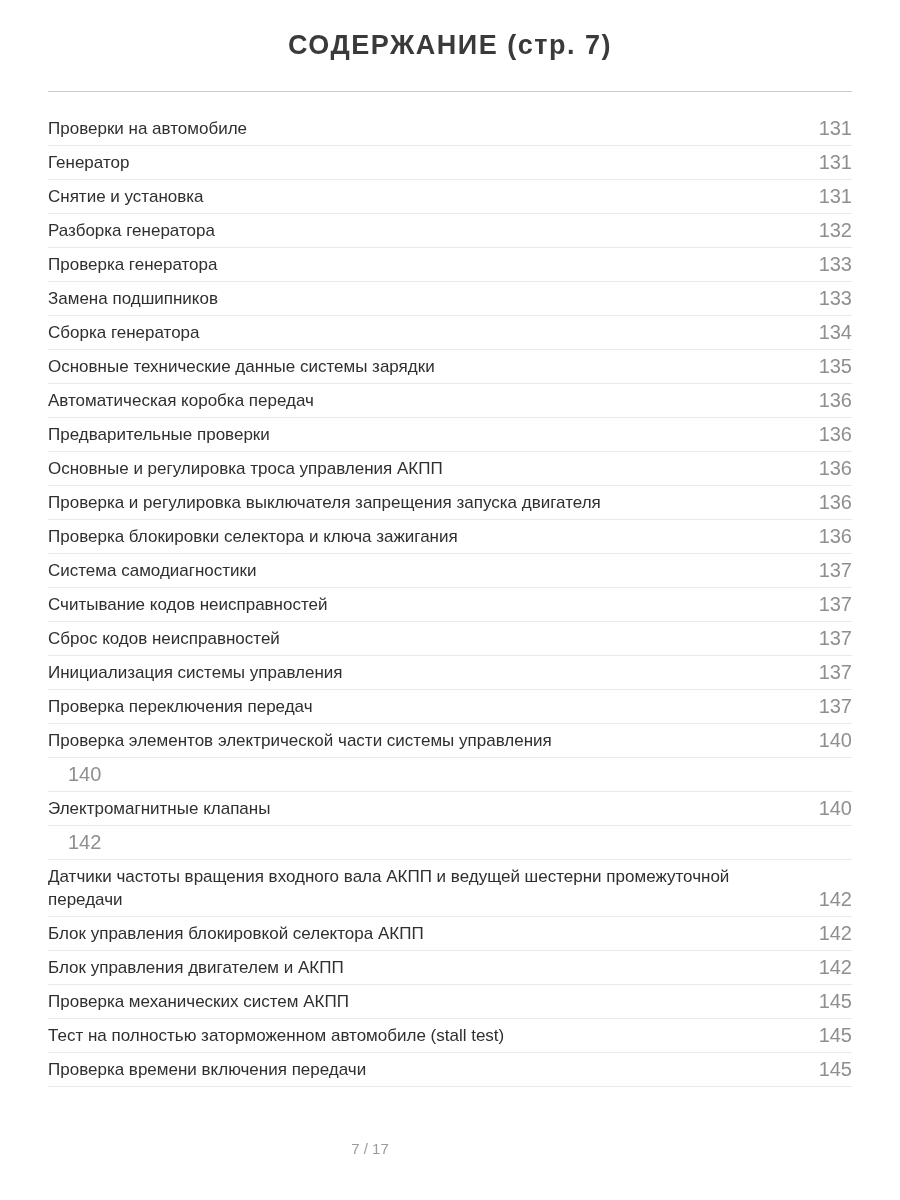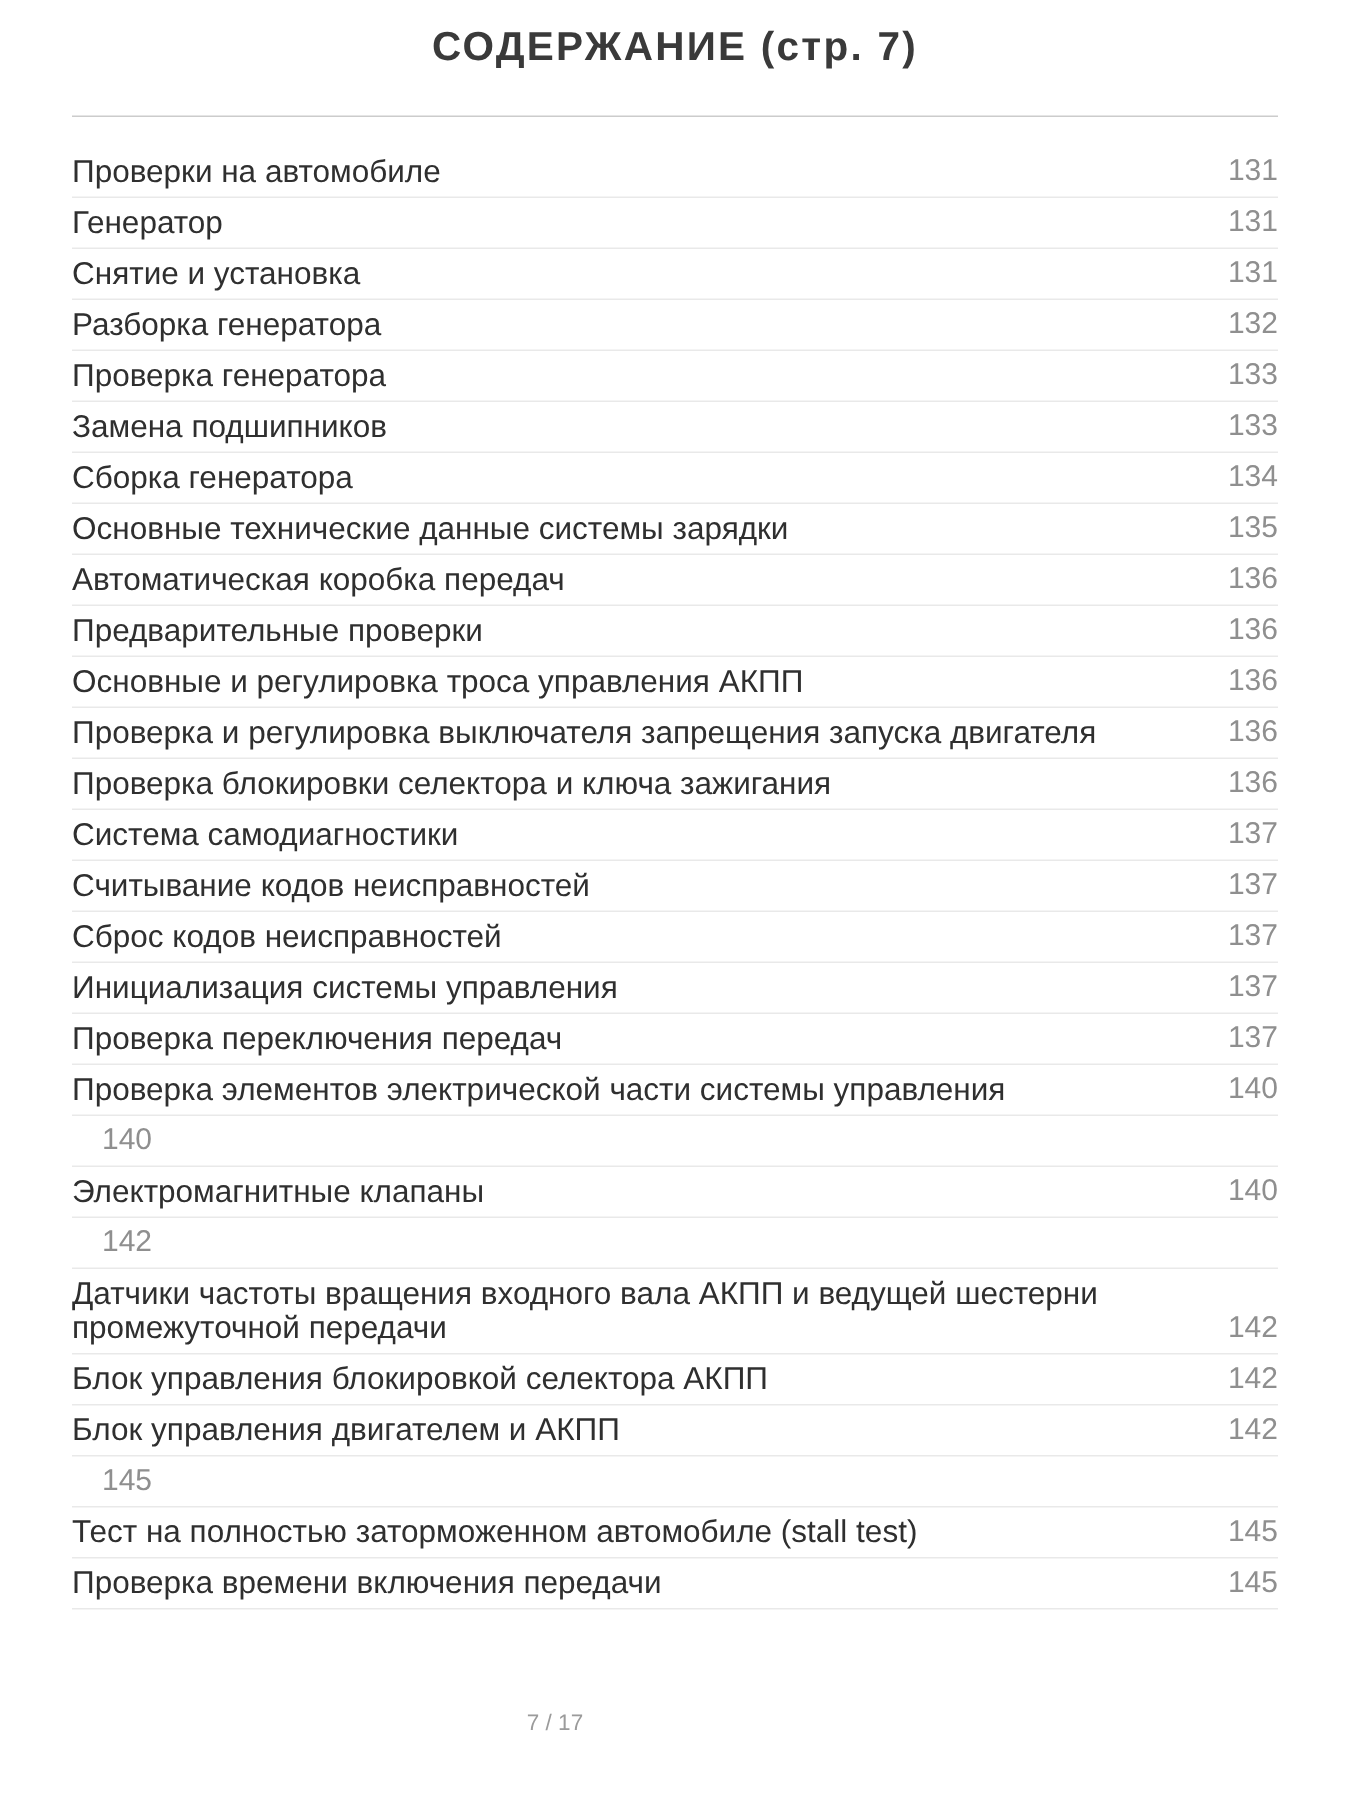--- a/index.html
+++ b/index.html
@@ -9,21 +9,21 @@
     background: #ffffff;
     font-family: "Liberation Sans", "DejaVu Sans", sans-serif;
     position: relative;
     overflow: hidden;
   }
   .content {
     margin: 0 48px;
     width: 804px;
   }
   .page-title {
-    padding-top: 16px;
+    padding-top: 30px;
     text-align: center;
     font-size: 27px;
     font-weight: 700;
     letter-spacing: 1.5px;
     color: #3a3a3a;
     line-height: 1.15;
   }
   .title-divider {
     border: none;
     border-top: 1px solid #cccccc;
@@ -33,21 +33,21 @@
     margin-top: 20px;
   }
   .toc-row {
     display: flex;
     justify-content: space-between;
     align-items: flex-end;
     padding: 5px 0;
     border-bottom: 1px solid #e9e9e9;
   }
   .toc-label {
-    font-size: 21px;
+    font-size: 17px;
     line-height: 23px;
     color: #2f2f2f;
     max-width: 740px;
   }
   .toc-page {
     font-size: 20px;
     line-height: 23px;
     color: #8f8f8f;
     padding-left: 20px;
     white-space: nowrap;
@@ -186,20 +186,21 @@
     <span class="toc-label">Блок управления блокировкой селектора АКПП</span>
     <span class="toc-page">142</span>
   </div>
 
   <div class="toc-row">
     <span class="toc-label">Блок управления двигателем и АКПП</span>
     <span class="toc-page">142</span>
   </div>
 
   <div class="toc-row">
+    <span class="toc-label">Проверка механических систем АКПП</span>
     <span class="toc-page">145</span>
   </div>
 
   <div class="toc-row">
     <span class="toc-label">Тест на полностью заторможенном автомобиле (stall test)</span>
     <span class="toc-page">145</span>
   </div>
 
   <div class="toc-row">
     <span class="toc-label">Проверка времени включения передачи</span>

